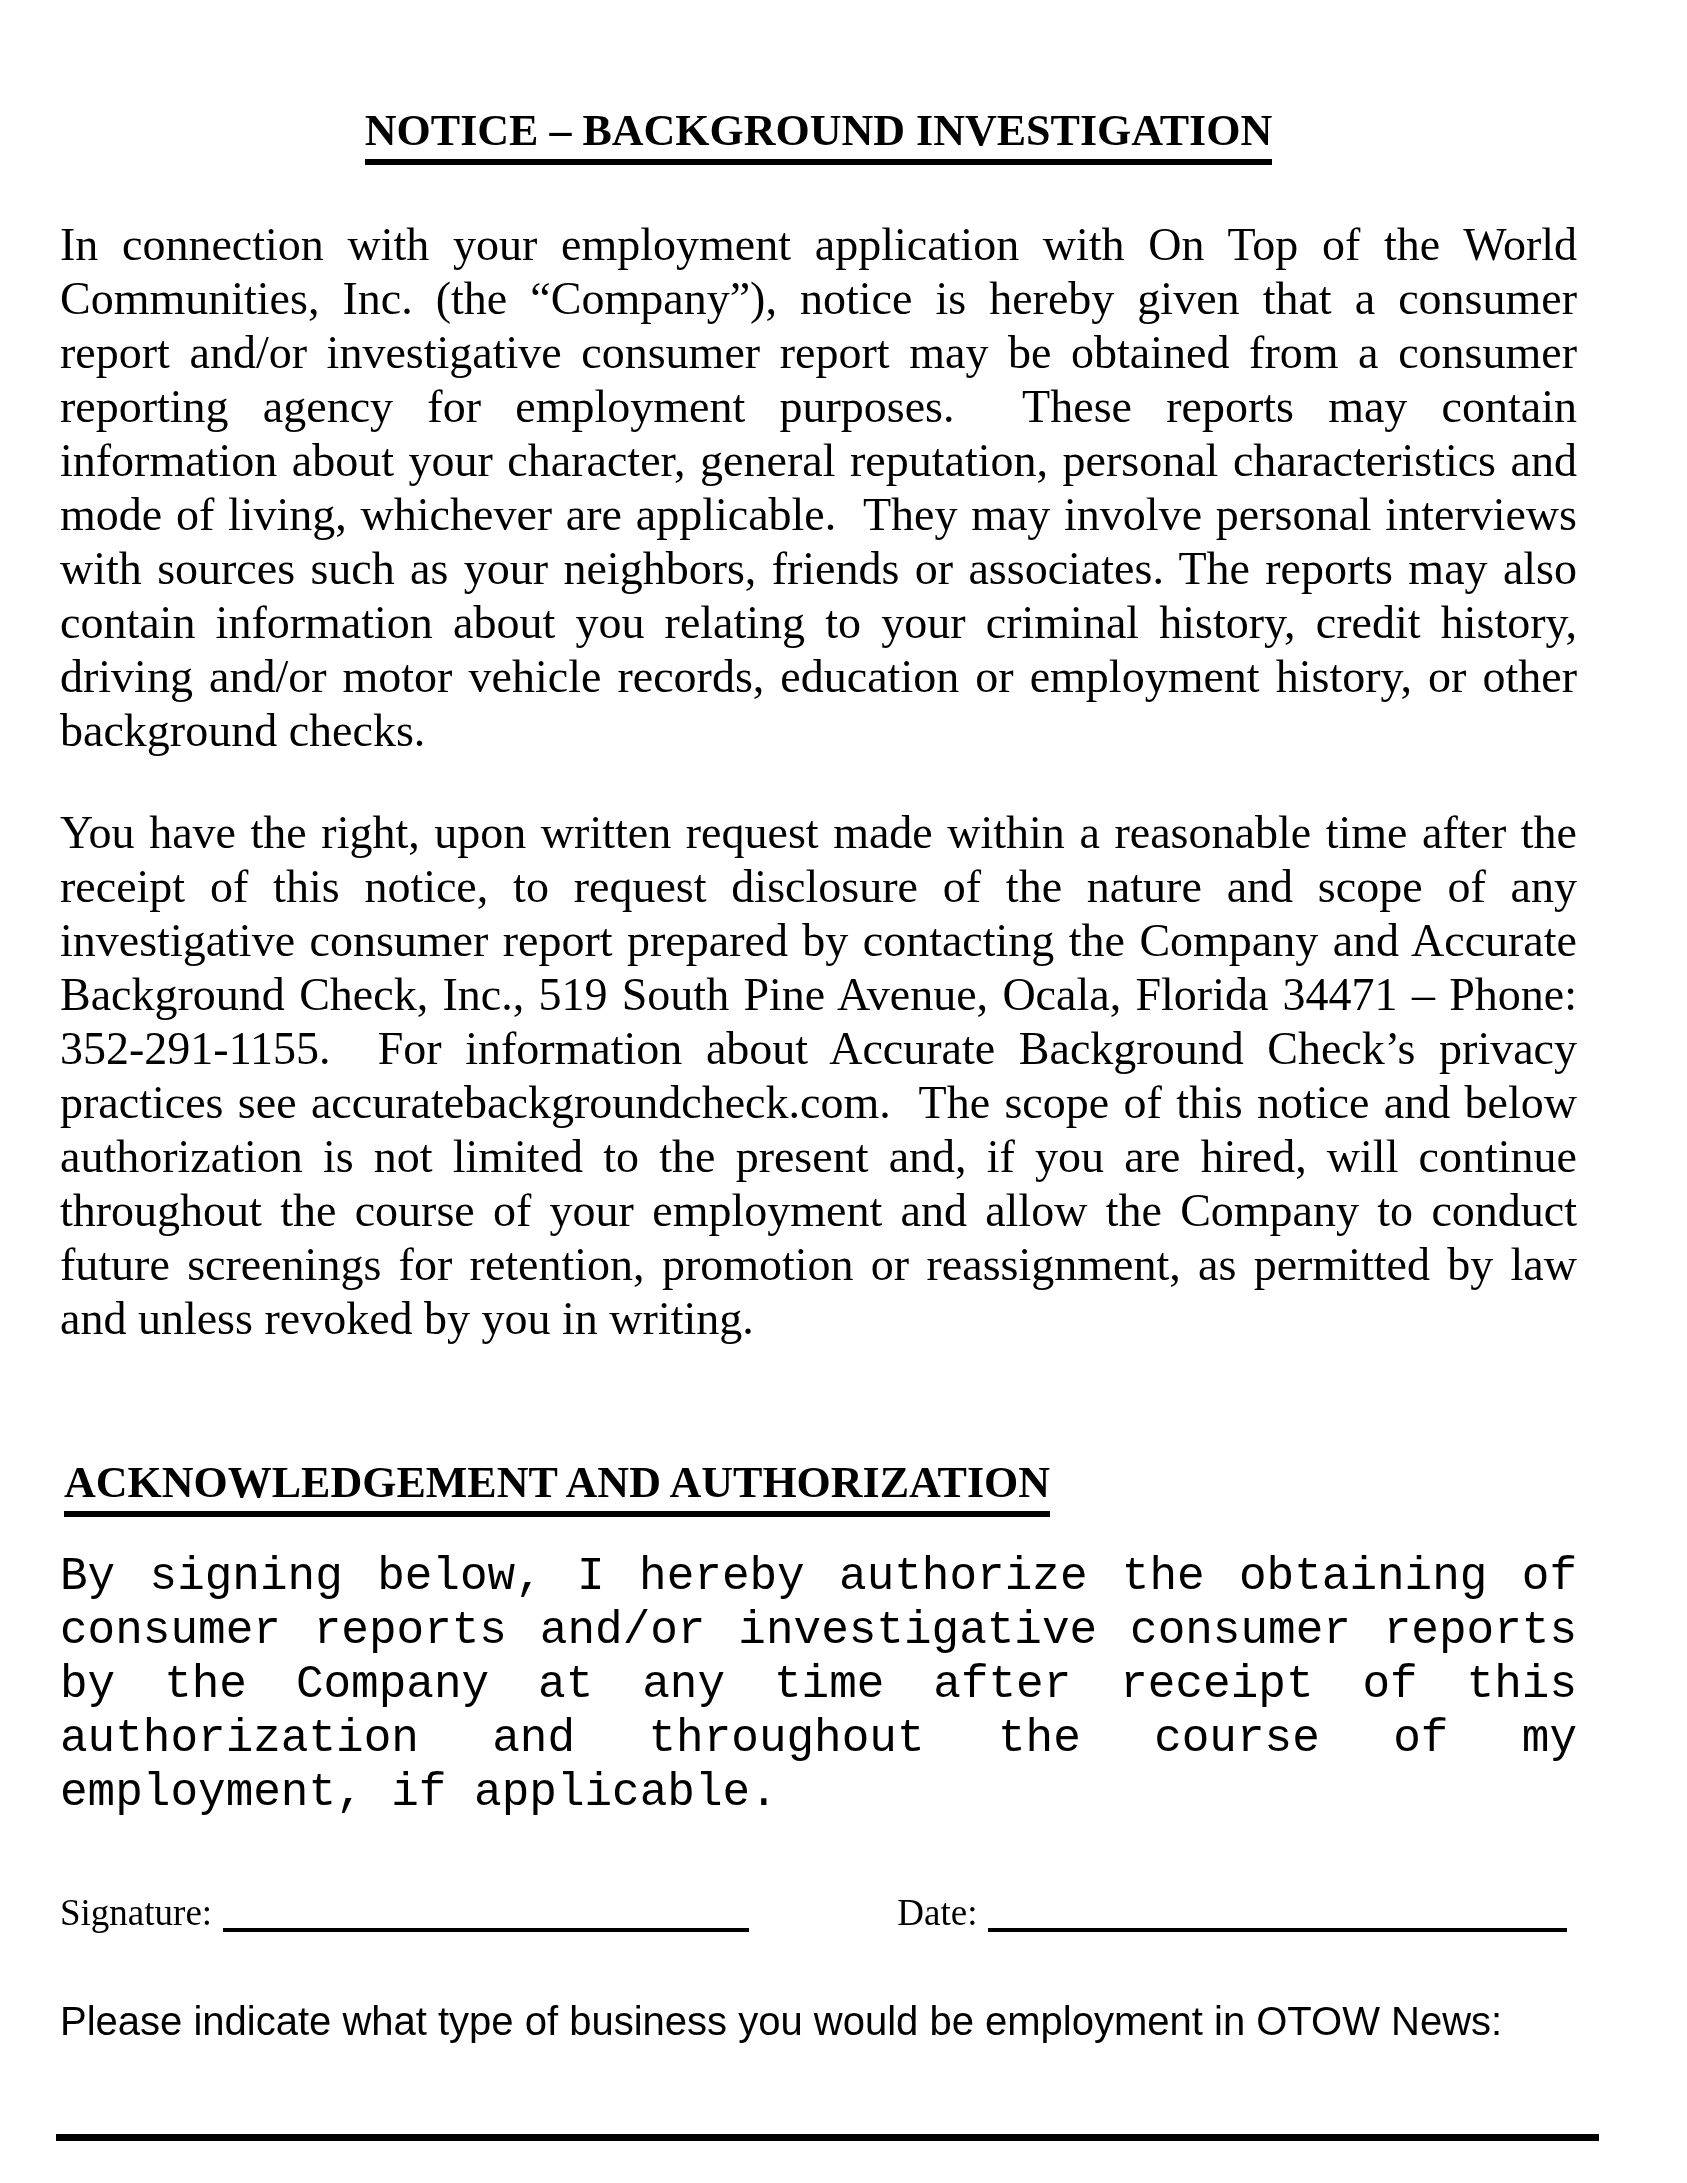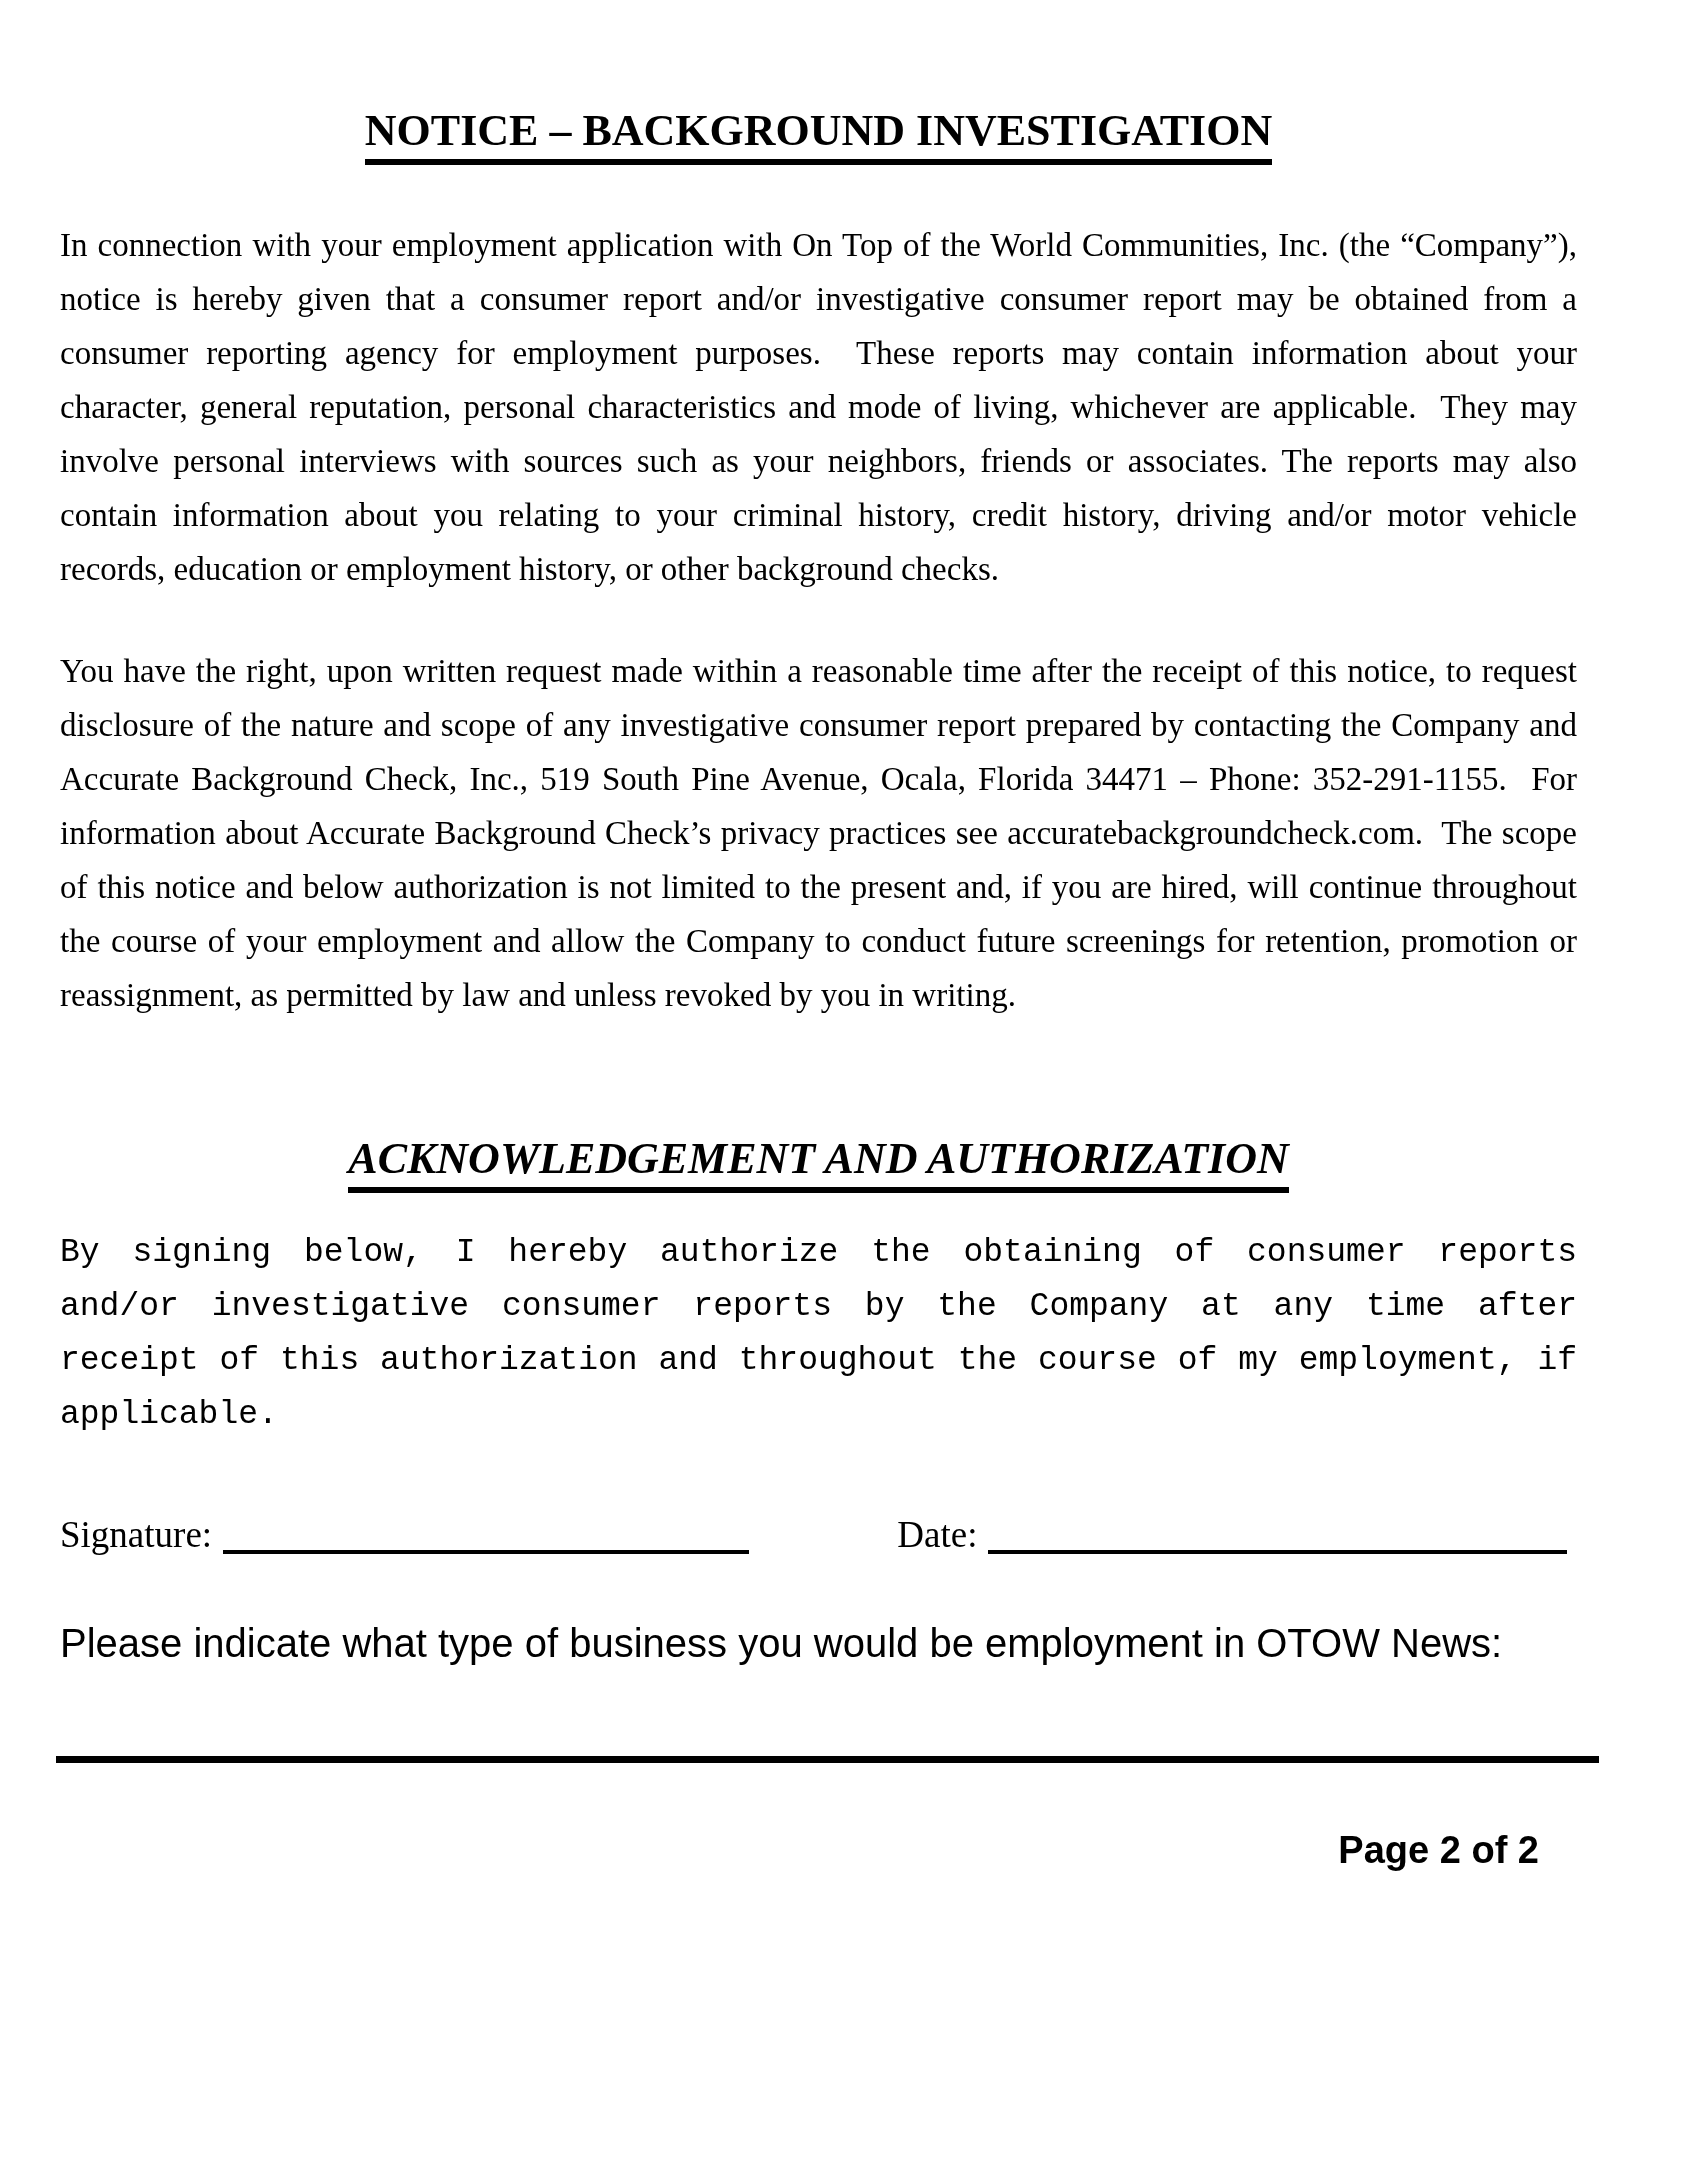--- a/index.html
+++ b/index.html
@@ -26,34 +26,32 @@
     font-weight: bold;
     letter-spacing: 0px;
   }
   .doc-title .underline,
   .section-heading .underline {
     border-bottom: 6.6px solid #000000;
     padding-bottom: 4px;
   }
   .body-par {
     margin: 0;
-    font-size: 33px;
+    font-size: 46px;
     line-height: 54px;
     text-align: justify;
     white-space: pre-wrap;
   }
   .p1 { margin-top: 62px; }
   .p2 { margin-top: 48px; }
   .section-heading {
-    margin: 16px;
+    margin: 4px;
     margin-top: 111px;
-    text-align: center;
     font-size: 44px;
     font-weight: bold;
-    font-style: italic;
   }
   .p3 { margin-top: 42px; font-family: Liberation Mono, monospace; }
   .sig-row {
     font-size: 37px;
     line-height: 54px;
     white-space: nowrap;
   }
   .row1 { margin-top: 66px; }
   .row2 { margin-top: 55px; }
   .fill-line {

